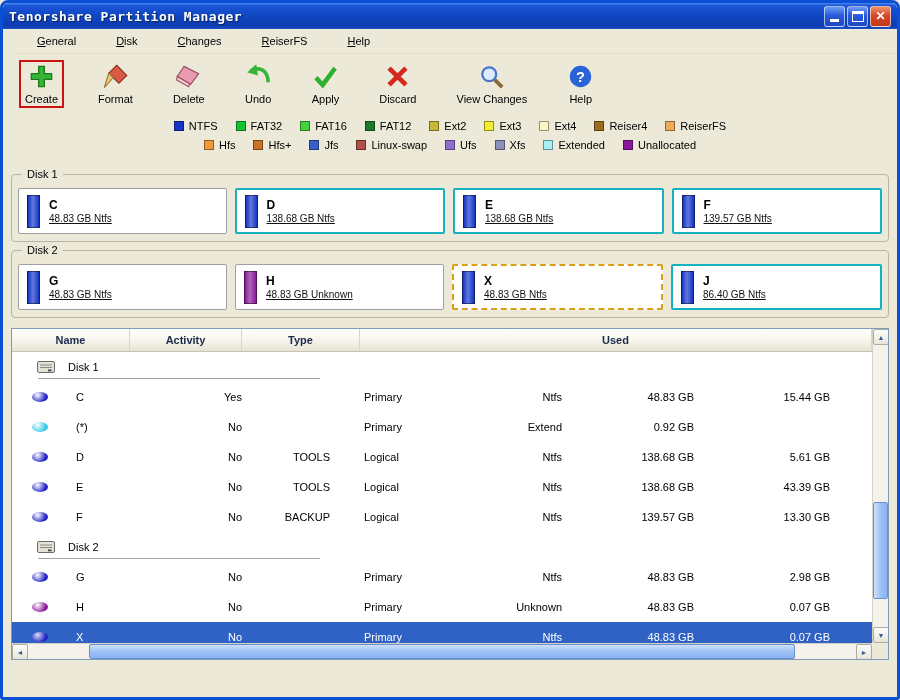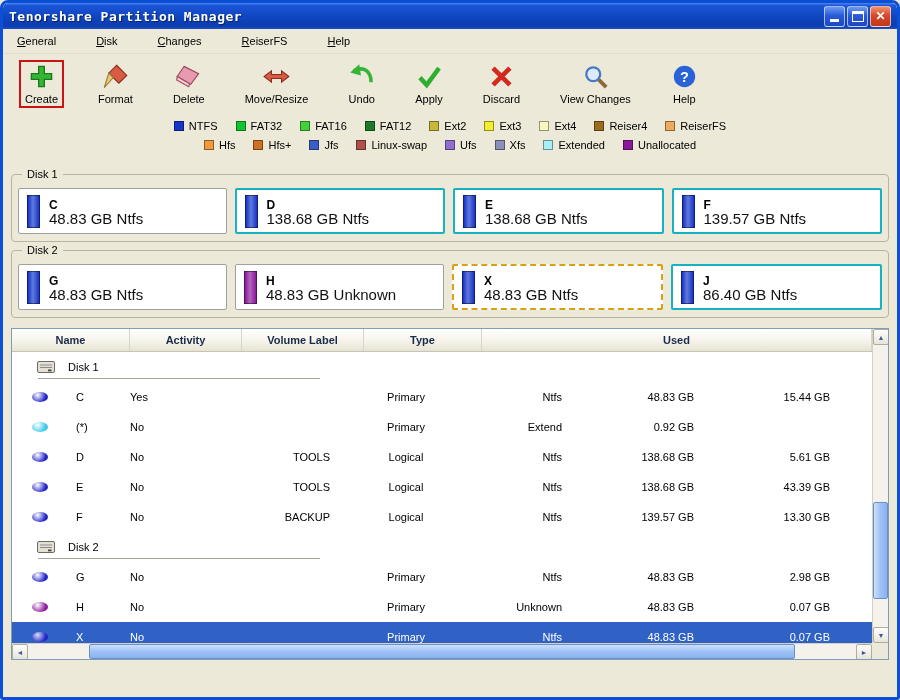--- a/index.html
+++ b/index.html
@@ -16,22 +16,22 @@
            font-size: 13px; letter-spacing: .5px; text-shadow: 1px 1px 1px rgba(0,0,0,.5); }
   .tbtns { display: flex; gap: 2px; }
   .tbtn { width: 21px; height: 21px; border-radius: 3px; border: 1px solid rgba(255,255,255,.6);
           background: linear-gradient(180deg,#6a9af4,#2a5ad8 45%,#1c48c0); color: #fff; position: relative;
           display: flex; align-items: center; justify-content: center; font-size: 12px; font-weight: bold; }
   .tbtn.close { background: linear-gradient(180deg,#f0926a,#d8472a 45%,#c03818); }
   .g-min { position: absolute; left: 5px; bottom: 4px; width: 9px; height: 3px; background: #fff; }
   .g-max { position: absolute; left: 4px; top: 4px; width: 12px; height: 11px; border: 1px solid #fff; border-top: 3px solid #fff; }
 
   
-  .menubar { height: 25px; flex: 0 0 25px; display: flex; align-items: center; 
-             border-bottom: 1px solid #e0ddcc; }
+  .menubar { height: 25px; flex: 0 0 25px; display: flex; align-items: center; padding-left: 10px;
+             border-bottom: 1px solid #e0ddcc; margin-left: 10px; }
   .menu-item { display: inline-block; font-size: 11px; padding: 5px 26px 5px 14px; color: #000; cursor: default; }
   .menu-item::first-letter { text-decoration: underline; }
 
   
   .toolbar { flex: 0 0 64px; display: flex; align-items: flex-start; gap: 28px; padding: 6px 0 0 16px; }
   .tool { display: flex; flex-direction: column; align-items: center; gap: 3px; font-size: 11px;
           padding: 3px 6px; color: #000; }
   .tool.hl { border: 2px solid #cc1212; padding: 1px 4px; }
   .ticon { width: 27px; height: 27px; display: block; }
   .ticon svg { width: 100%; height: 100%; display: block; }
@@ -46,37 +46,37 @@
   .diskgroup { margin: 4px 8px 8px; border: 1px solid #b8b4a4; border-radius: 4px; position: relative;
                padding: 13px 6px 7px; }
   .dg-label { position: absolute; top: -7px; left: 10px; background: #ece9d8; padding: 0 5px; font-size: 11px; }
   .parts { display: flex; gap: 8px; }
   .pbox { flex: 1; background: #fff; border: 1px solid #a0a0a0; border-radius: 2px; height: 46px;
           display: flex; align-items: center; gap: 9px; padding: 4px 8px; }
   .pbox.teal { border: 2px solid #16b2c2; }
   .pbox.selected { border: 2px dashed #d8a012; }
   .pbar { width: 13px; height: 33px; border: 1px solid rgba(0,0,0,.45); }
   .pletter { font-weight: bold; font-size: 12px; line-height: 14px; }
-  .pinfo { font-size: 15px; color: #111; line-height: 13px; }
+  .pinfo { font-size: 10px; color: #111; line-height: 13px; text-decoration: underline; }
 
   
   .tablewrap { margin: 2px 8px 0; height: 332px; flex: 0 0 332px; border: 1px solid #7f9db9;
                background: #fff; position: relative; overflow: hidden; }
   .thead { display: flex; height: 23px; border-bottom: 1px solid #c8c4b4; padding-right: 16px;
            background: linear-gradient(180deg,#ffffff,#f4f2e8 60%,#e6e3d4); }
   .thead > div { display: flex; align-items: center; justify-content: center; font-size: 11px; font-weight: bold;
                  color: #1a2a4a; border-right: 1px solid #d8d5c8; padding: 8px !important; text-align: left; }
   .tbody { position: absolute; top: 23px; left: 0; right: 16px; bottom: 16px; overflow: hidden; background: #fff; }
 
   .trow { display: flex; align-items: center; height: 30px; font-size: 11px; color: #000; }
   .trow.sel { background: #2f62c4; color: #fff; }
   .c-name { width: 118px; display: flex; align-items: center; }
-  .c-act  { width: 112px; text-align: left; }
+  .c-act  { width: 112px; text-align: right; }
   .c-label{ width: 122px; text-align: right; padding-right: 34px; }
-  .c-type { width: 118px; text-align: center; padding-right: 34px; }
+  .c-type { width: 118px; text-align: left; padding-right: 34px; }
   .c-fs   { width: 120px; text-align: right; padding-right: 40px; }
   .c-size { width: 118px; text-align: right; padding-right: 26px; }
   .c-used { flex: 1; text-align: right; padding-right: 42px; }
   .ell { width: 16px; height: 10px; border-radius: 50%; margin-left: 20px; flex: 0 0 16px; }
   .pname { margin-left: 28px; }
 
   .grow { display: flex; align-items: center; height: 30px; padding-left: 24px; position: relative; }
   .grow::after { content: ""; position: absolute; left: 26px; width: 282px; bottom: 3px; border-bottom: 1px solid #a8a49a; }
   .gicon { width: 20px; height: 16px; flex: 0 0 20px; }
   .gicon svg { width: 100%; height: 100%; display: block; }
@@ -151,28 +151,20 @@
           <svg viewBox="0 0 24 24">
             <path d="M8 3l13 6.5L14 19 2 12z" fill="#e89ab0" stroke="#9a4a5a"></path>
             <path d="M2 12l11 6.5-.8 2.6L1.5 15z" fill="#f5d0da" stroke="#9a4a5a"></path>
           </svg>
         </span>
         <span>Delete</span>
       </div>
       <div class="tool">
         <span class="ticon">
           <svg viewBox="0 0 24 24">
-            <path d="M1 12l6.5-5v3.2h9V7L23 12l-6.5 5v-3.2h-9V17z" fill="#d95b43" stroke="#8a2f1e"></path>
-          </svg>
-        </span>
-        <span>Move/Resize</span>
-      </div>
-      <div class="tool">
-        <span class="ticon">
-          <svg viewBox="0 0 24 24">
             <path d="M5 7c9-4.5 15.5 0 15.5 10" fill="none" stroke="#35b435" stroke-width="3.2"></path>
             <path d="M10 1L2 8.5l9.5 2.5z" fill="#35b435"></path>
           </svg>
         </span>
         <span>Undo</span>
       </div>
       <div class="tool">
         <span class="ticon">
           <svg viewBox="0 0 24 24">
             <path d="M3.5 13l6 6.5L20.5 4.5" fill="none" stroke="#2faf2f" stroke-width="4"></path>
@@ -349,21 +341,20 @@
             </span>
           </div>
         </div>
       </div>
     </div>
 
   <div class="tablewrap">
     <div class="thead" id="thead">
         <div class="c-name">Name</div>
         <div class="c-act">Activity</div>
-        <div class="c-label">Volume Label</div>
         <div class="c-type">Type</div>
         <div class="c-used">Used</div>
       </div>
     <div class="tbody" id="tbody">
         <div class="grow">
           <span class="gicon">
             <svg viewBox="0 0 20 16">
               <rect x="1.5" y="2.5" width="17" height="11" rx="1.5" fill="#e4e0d4" stroke="#6a6a6a"></rect>
               <line x1="4" y1="6" x2="16" y2="6" stroke="#8a8a8a"></line>
               <line x1="4" y1="8.5" x2="16" y2="8.5" stroke="#8a8a8a"></line>

